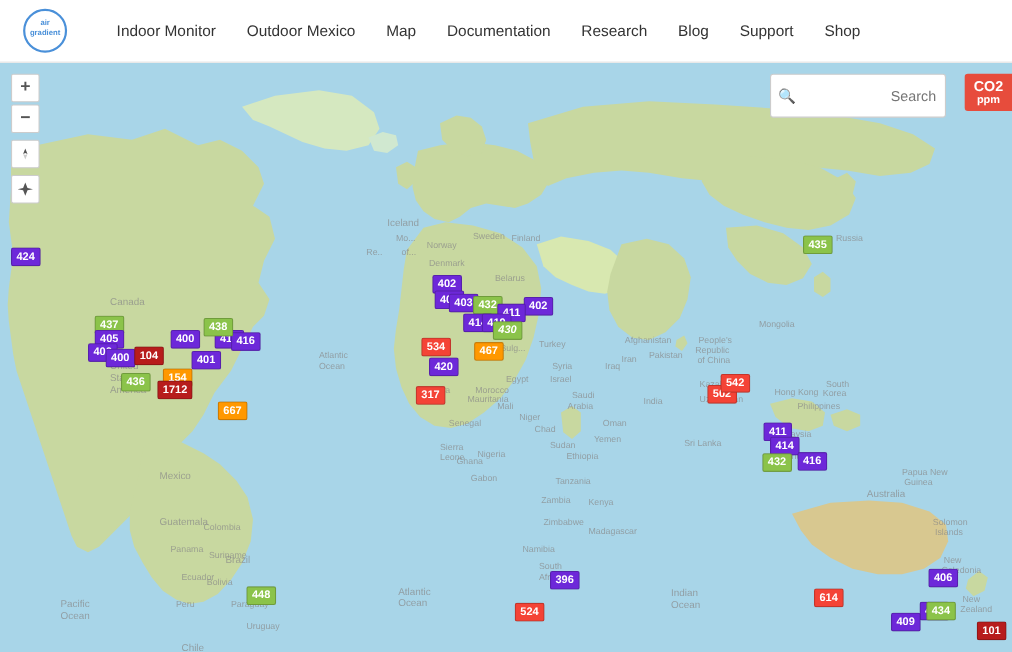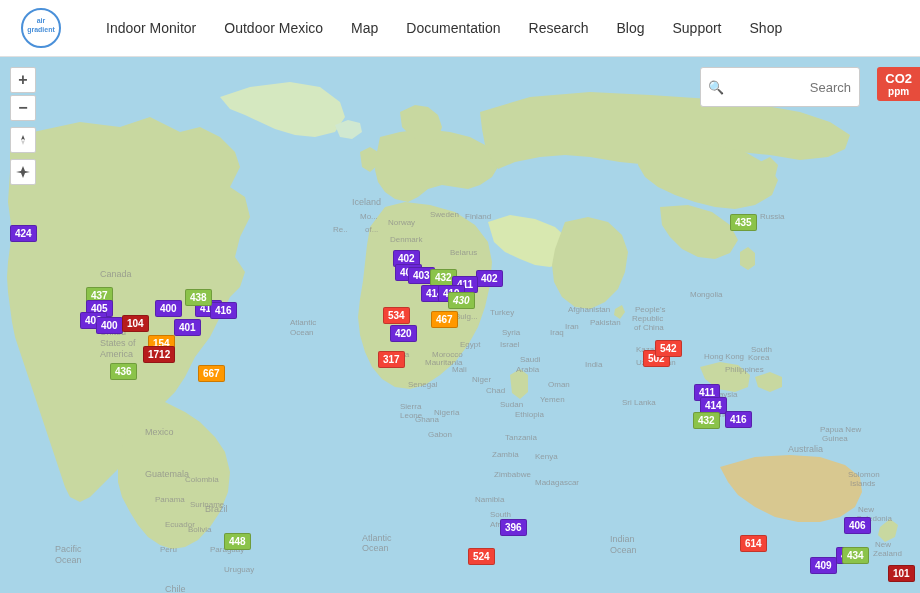--- a/index.html
+++ b/index.html
@@ -342,21 +342,21 @@
     <div>ppm</div>
   </div>
 
   <div id="data-points-container">
       <div class="data-point dp-green" style="top: 168px; left: 10px;">424</div>
       <div class="data-point dp-yellow-green" style="top: 230px; left: 86px;">437</div>
       <div class="data-point dp-green" style="top: 243px; left: 86px;">405</div>
       <div class="data-point dp-green" style="top: 243px; left: 155px;">400</div>
       <div class="data-point dp-green" style="top: 243px; left: 195px;">416</div>
       <div class="data-point dp-green" style="top: 245px; left: 210px;">416</div>
-      <div class="data-point dp-yellow-green" style="top: 282px; left: 110px; margin-top: 24px;">436</div>
+      <div class="data-point dp-yellow-green" style="top: 282px; left: 110px;">436</div>
       <div class="data-point dp-green" style="top: 255px; left: 80px;">406</div>
       <div class="data-point dp-green" style="top: 260px; left: 96px;">400</div>
       <div class="data-point dp-dark-red" style="top: 258px; left: 122px;">104</div>
       <div class="data-point dp-green" style="top: 262px; left: 174px;">401</div>
       <div class="data-point dp-orange" style="top: 278px; left: 148px;">154</div>
       <div class="data-point dp-yellow-green" style="top: 232px; left: 175px; margin-left: 10px;">438</div>
       <div class="data-point dp-dark-red" style="top: 289px; left: 143px;">1712</div>
       <div class="data-point dp-orange" style="top: 308px; left: 198px;">667</div>
       <div class="data-point dp-yellow-green" style="top: 476px; left: 224px;">448</div>
       <div class="data-point dp-green" style="top: 193px; left: 393px;">402</div>

